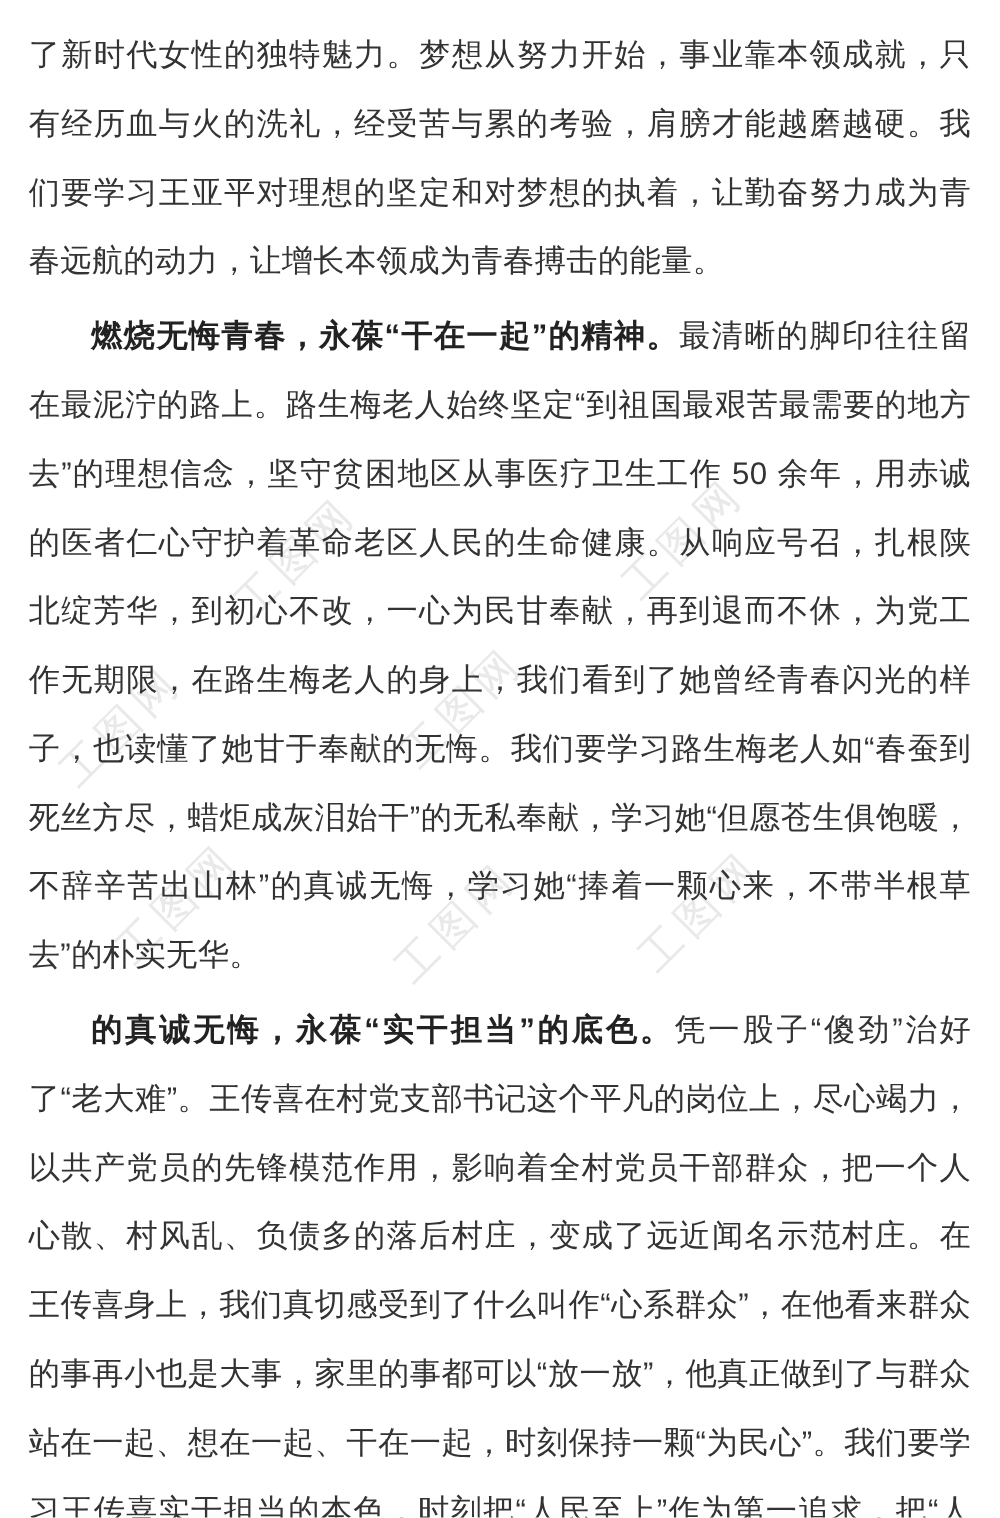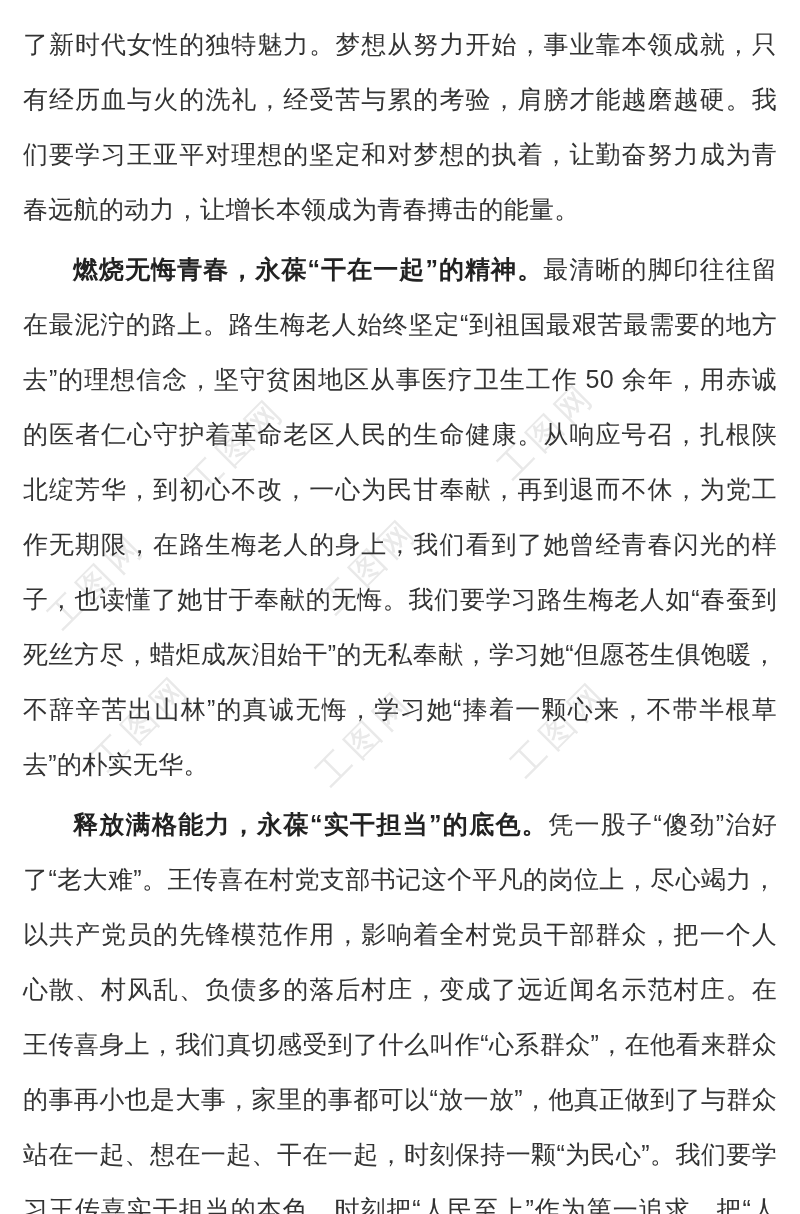--- a/index.html
+++ b/index.html
@@ -57,16 +57,16 @@
     <span class="wm" style="left:305px; top:715px;">工图网</span>
     <span class="wm" style="left:500px; top:706px;">工图网</span>
   </div>
 
   <div class="content">
 
     <p class="para"><span>了新时代女性的独特魅力。梦想从努力开始，事业靠本领成就，只有经历血与火的洗礼，经受苦与累的考验，肩膀才能越磨越硬。我们要学习王亚平对理想的坚定和对梦想的执着，让勤奋努力成为青春远航的动力，让增长本领成为青春搏击的能量。</span></p>
 
     <p class="para indent"><strong>燃烧无悔青春，永葆“干在一起”的精神。</strong><span>最清晰的脚印往往留在最泥泞的路上。路生梅老人始终坚定“到祖国最艰苦最需要的地方去”的理想信念，坚守贫困地区从事医疗卫生工作 50 余年，用赤诚的医者仁心守护着革命老区人民的生命健康。从响应号召，扎根陕北绽芳华，到初心不改，一心为民甘奉献，再到退而不休，为党工作无期限，在路生梅老人的身上，我们看到了她曾经青春闪光的样子，也读懂了她甘于奉献的无悔。我们要学习路生梅老人如“春蚕到死丝方尽，蜡炬成灰泪始干”的无私奉献，学习她“但愿苍生俱饱暖，不辞辛苦出山林”的真诚无悔，学习她“捧着一颗心来，不带半根草去”的朴实无华。</span></p>
 
-    <p class="para indent"><strong>释放满格能力，永葆“实干担当”的底色。</strong><span>凭一股子“傻劲”治好了“老大难”。王传喜在村党支部书记这个平凡的岗位上，尽心竭力，以共产党员的先锋模范作用，影响着全村党员干部群众，把一个人心散、村风乱、负债多的落后村庄，变成了远近闻名示范村庄。在王传喜身上，我们真切感受到了什么叫作“心系群众”，在他看来群众的事再小也是大事，家里的事都可以“放一放”，他真正做到了与群众站在一起、想在一起、干在一起，时刻保持一颗“为民心”。我们要学习王传喜实干担当的本色，时刻把“人民至上”作为第一追求，把“人民呼声”作为第一信号，把“民之所需”作为第一选择，努力做到暖民心、得民心、聚民心。</span></p>
+    <p class="para indent"><strong>的真诚无悔，永葆“实干担当”的底色。</strong><span>凭一股子“傻劲”治好了“老大难”。王传喜在村党支部书记这个平凡的岗位上，尽心竭力，以共产党员的先锋模范作用，影响着全村党员干部群众，把一个人心散、村风乱、负债多的落后村庄，变成了远近闻名示范村庄。在王传喜身上，我们真切感受到了什么叫作“心系群众”，在他看来群众的事再小也是大事，家里的事都可以“放一放”，他真正做到了与群众站在一起、想在一起、干在一起，时刻保持一颗“为民心”。我们要学习王传喜实干担当的本色，时刻把“人民至上”作为第一追求，把“人民呼声”作为第一信号，把“民之所需”作为第一选择，努力做到暖民心、得民心、聚民心。</span></p>
 
   </div>
 </div>
 
 </body></html>

